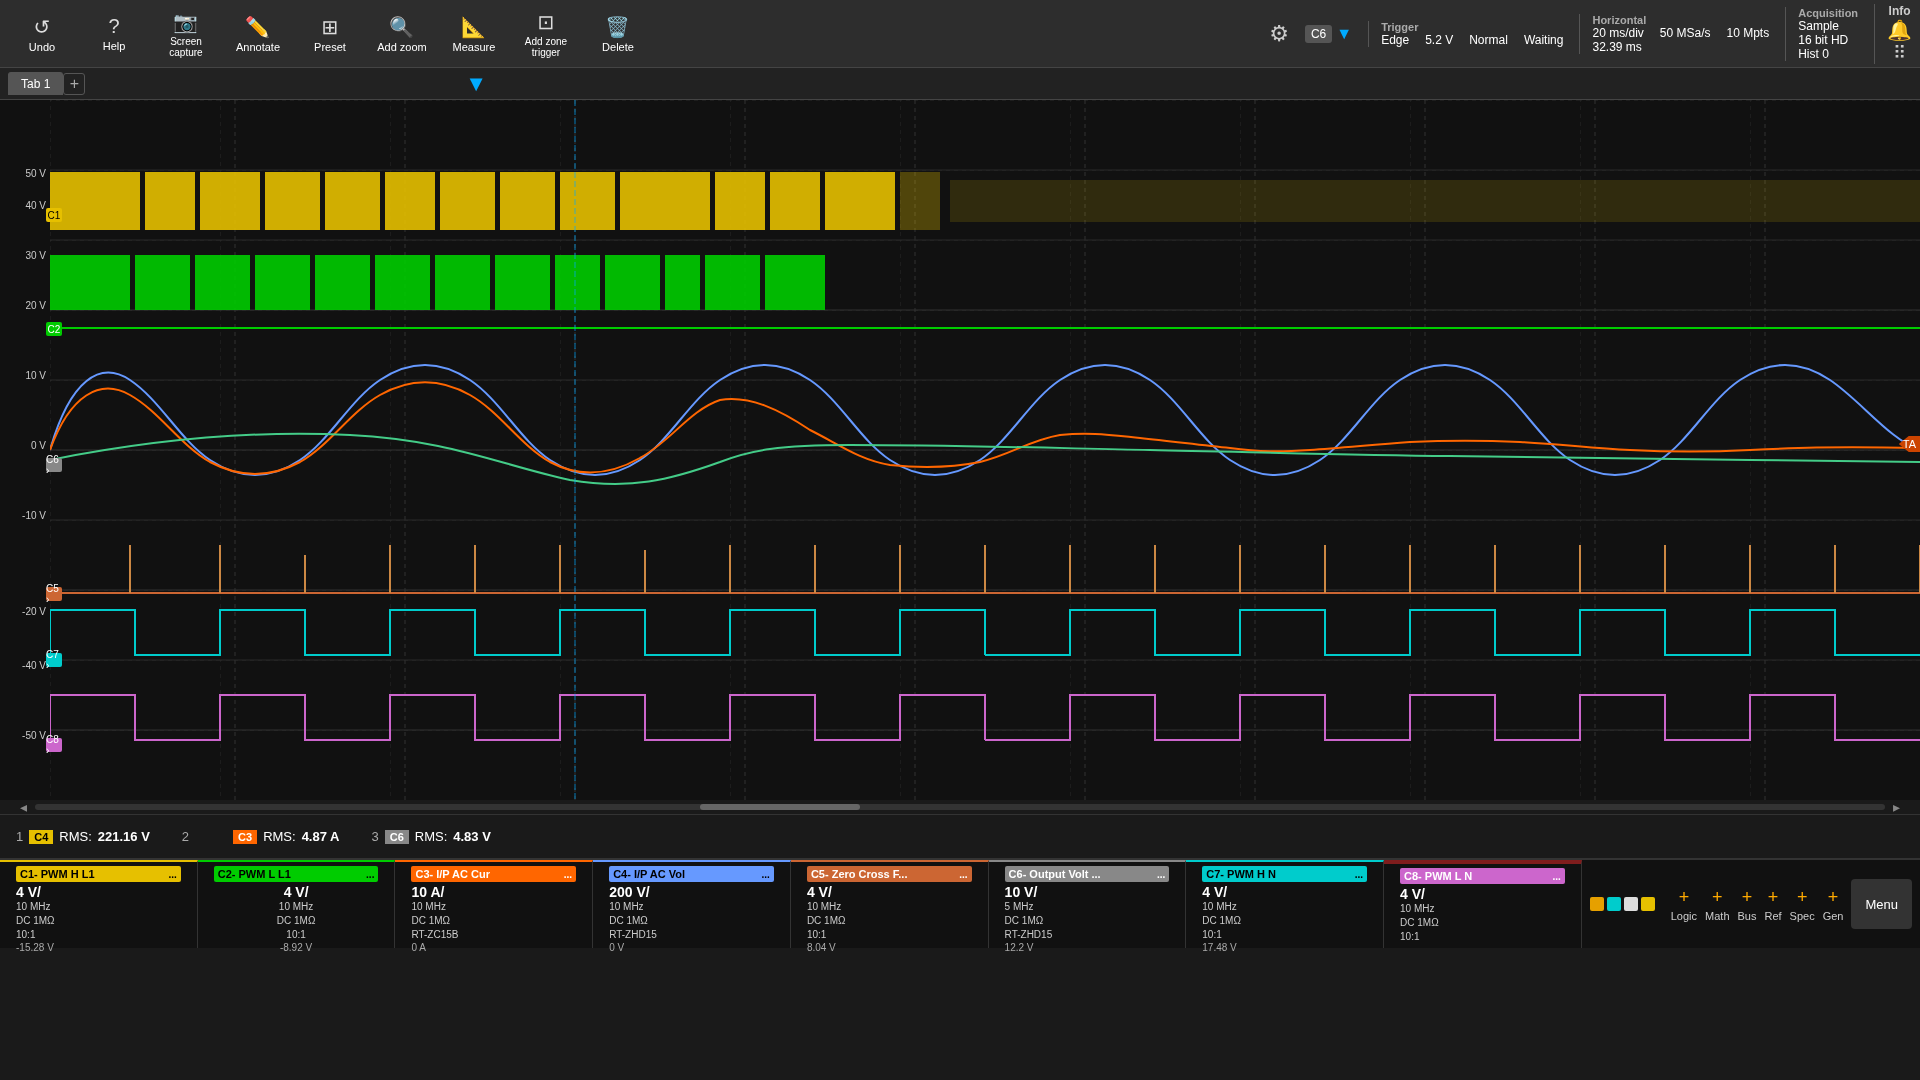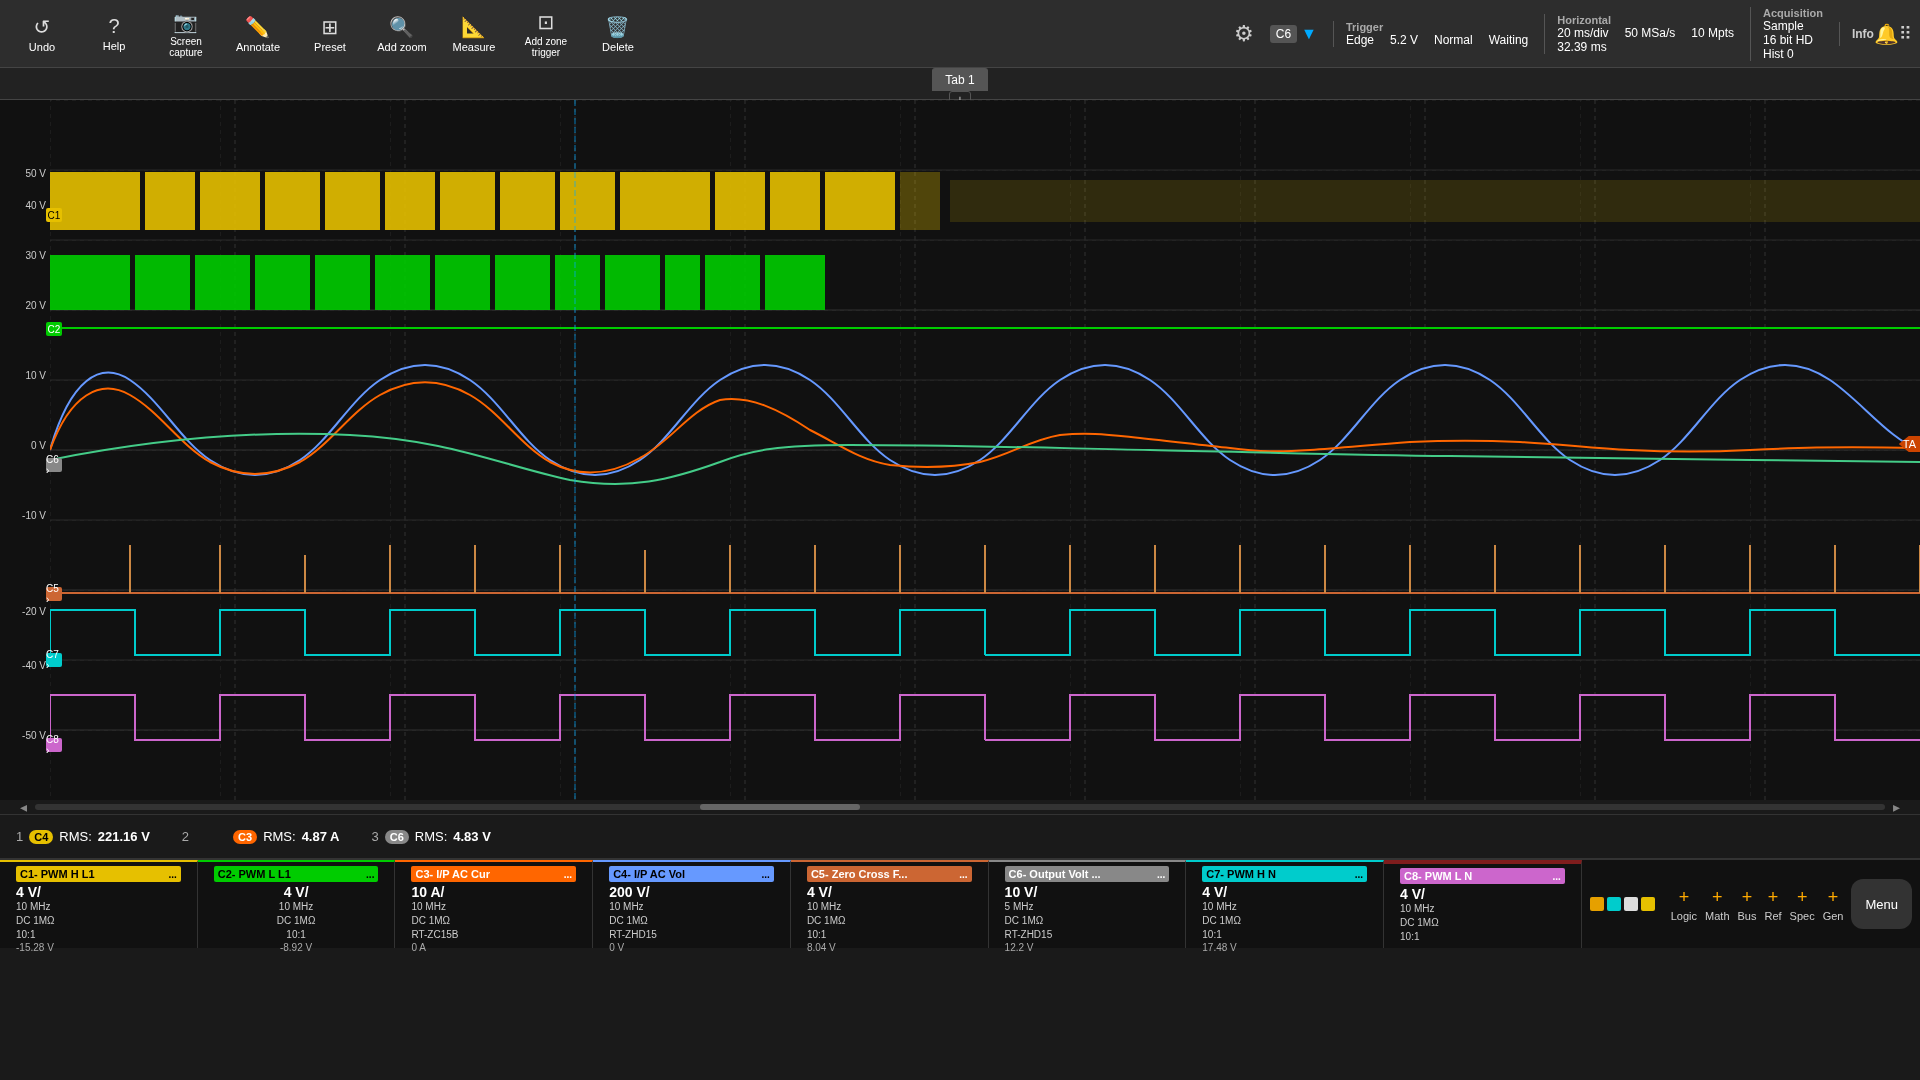--- a/index.html
+++ b/index.html
@@ -54,40 +54,39 @@
       border-left: 1px solid #555;
       padding-left: 12px;
     }
     .trigger-row {
       display: flex;
       gap: 16px;
     }
     .gear-icon { font-size: 22px; color: #ccc; cursor: pointer; }
     .info-section {
       display: flex;
-      flex-direction: row;
+      flex-direction: column;
       align-items: center;
       font-size: 11px;
       color: #ccc;
       border-left: 1px solid #555;
       padding-left: 12px;
     }
     .bell-icon { font-size: 20px; }
     .dots-icon { font-size: 18px; }
 
     
     .tab-bar {
       display: flex;
       align-items: center;
       background: #222;
       height: 32px;
       border-bottom: 1px solid #444;
       padding: 0 8px;
       gap: 0;
-      flex-direction: column;
     }
     .tab {
       background: #3a3a3a;
       border: 1px solid #555;
       border-bottom: none;
       border-radius: 3px 3px 0 0;
       padding: 4px 12px;
       font-size: 12px;
       color: #fff;
       cursor: pointer;
@@ -138,21 +137,21 @@
       gap: 32px;
     }
     .meas-item {
       display: flex;
       align-items: center;
       gap: 6px;
       font-size: 13px;
       color: #fff;
     }
     .meas-badge {
-      border-radius: 7px;
+      border-radius: 0;
       padding: 1px 5px;
       font-size: 11px;
       font-weight: bold;
       color: #fff;
     }
     .meas-badge.c4 { background: #e6c000; color: #000; }
     .meas-badge.c3 { background: #ff6600; color: #fff; margin-left: 38px; }
     .meas-badge.c6 { background: #888; color: #fff; }
 
     
@@ -233,21 +232,21 @@
       color: #ccc;
       cursor: pointer;
       gap: 2px;
     }
     .footer-btn .plus { font-size: 18px; color: #ffaa00; }
     .footer-btn-menu {
       background: #333;
       border: none;
       color: #fff;
       padding: 8px 14px;
-      border-radius: 12px;
+      border-radius: 4px;
       cursor: pointer;
       font-size: 13px;
       height: 50px;
       min-width: 60px;
     }
     .swatch {
       width: 14px;
       height: 14px;
       border-radius: 2px;
     }

